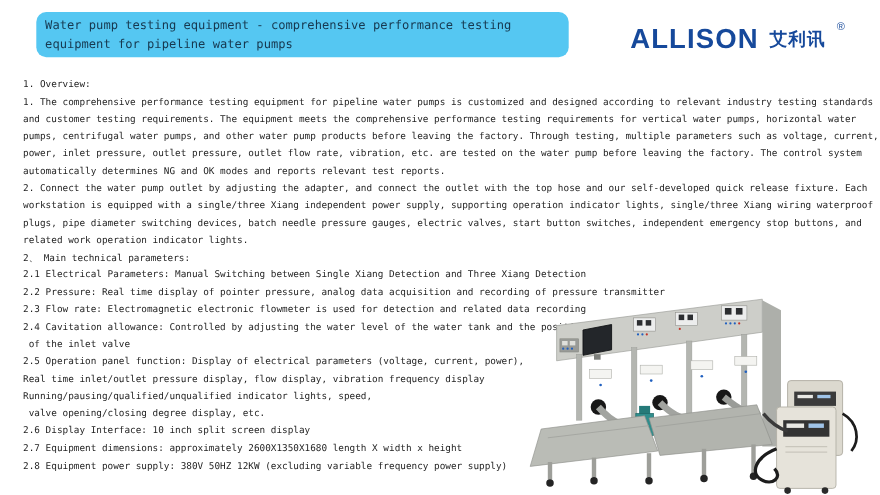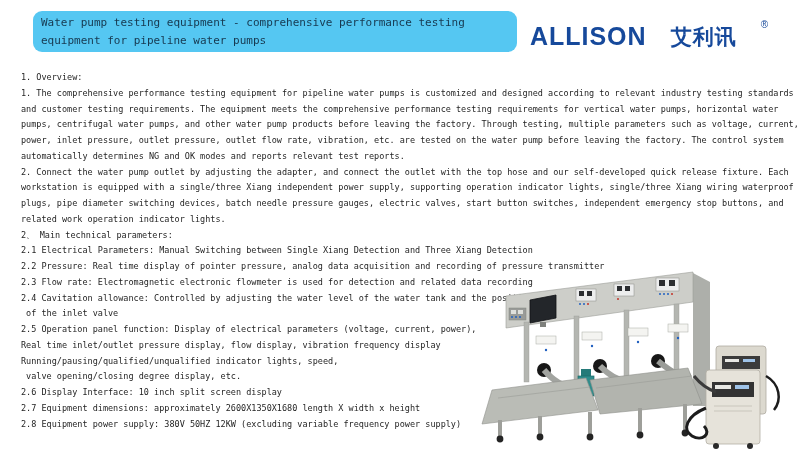--- a/index.html
+++ b/index.html
@@ -24,27 +24,27 @@
     line-height:18px;
     padding:3px 6px 4px 8px;
     white-space:pre-line;
   }
 
   .logo {
     position:absolute;
     right:32px; top:22px;
     display:flex;
     align-items:center;
-    gap:24px;
+    gap:10px;
     color:#16499b;
     font-family:"Liberation Sans","DejaVu Sans",sans-serif;
     font-weight:bold;
   }
   .logo .wordmark { font-size:25px; letter-spacing:1px; }
-  .logo .cjk { font-size:21px; letter-spacing:1px; }
+  .logo .cjk { font-size:16px; letter-spacing:1px; }
   .logo .reg { font-size:10px; align-self:flex-start; margin-top:-3px; font-weight:normal; }
 
   .body-text {
     position:absolute;
     left:21px; top:70px;
     width:779px;
     color:#1e1e1e;
     font-size:8.5px;
     line-height:15.75px;
     white-space:pre;

